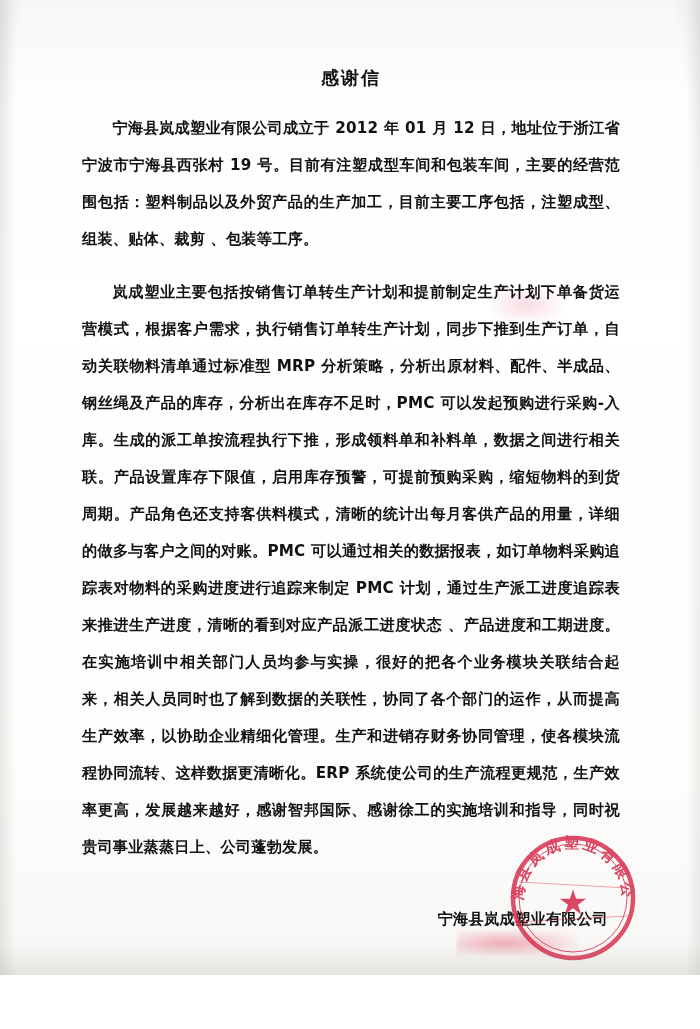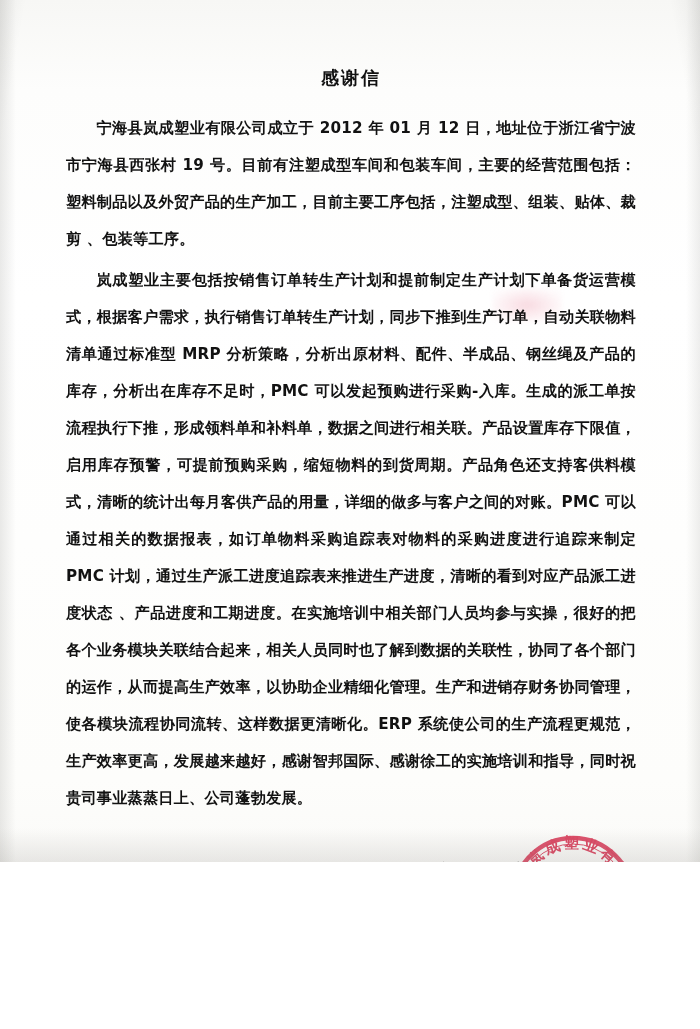--- a/index.html
+++ b/index.html
@@ -11,21 +11,21 @@
     height: 1029px;
     background: #ffffff;
     font-family: "Liberation Serif", serif;
     overflow: hidden;
   }
 
   
   .page {
     position: relative;
     width: 700px;
-    height: 862px;
+    height: 975px;
     background:
       linear-gradient(100deg, rgba(0,0,0,0.045) 0px, rgba(0,0,0,0.0) 26px),
       linear-gradient(260deg, rgba(0,0,0,0.05) 0px, rgba(0,0,0,0.0) 30px),
       linear-gradient(180deg, #f7f7f5 0px, #fdfdfc 90px, #ffffff 300px, #fdfdfb 780px, #f6f5f3 1029px);
     box-sizing: border-box;
     overflow: hidden;
   }
   .page:before {
     
     content: "";
@@ -61,21 +61,21 @@
     font-family: "DejaVu Sans", sans-serif;
   }
 
   .para {
     font-size: 15.2px;
     line-height: 37px;
     color: #121212;
     text-align: justify;
     text-justify: inter-ideograph;
     text-indent: 2em;
-    margin: 0;
+    margin: 16px;
     font-family: "DejaVu Sans", sans-serif;
     font-weight: 600;
     letter-spacing: 0.2px;
   }
   #para-1 { margin-top: 20px; }
   #para-2 { margin-top: 4px; }
 
   .sign-block {
     margin-top: 34px;
     text-align: right;

